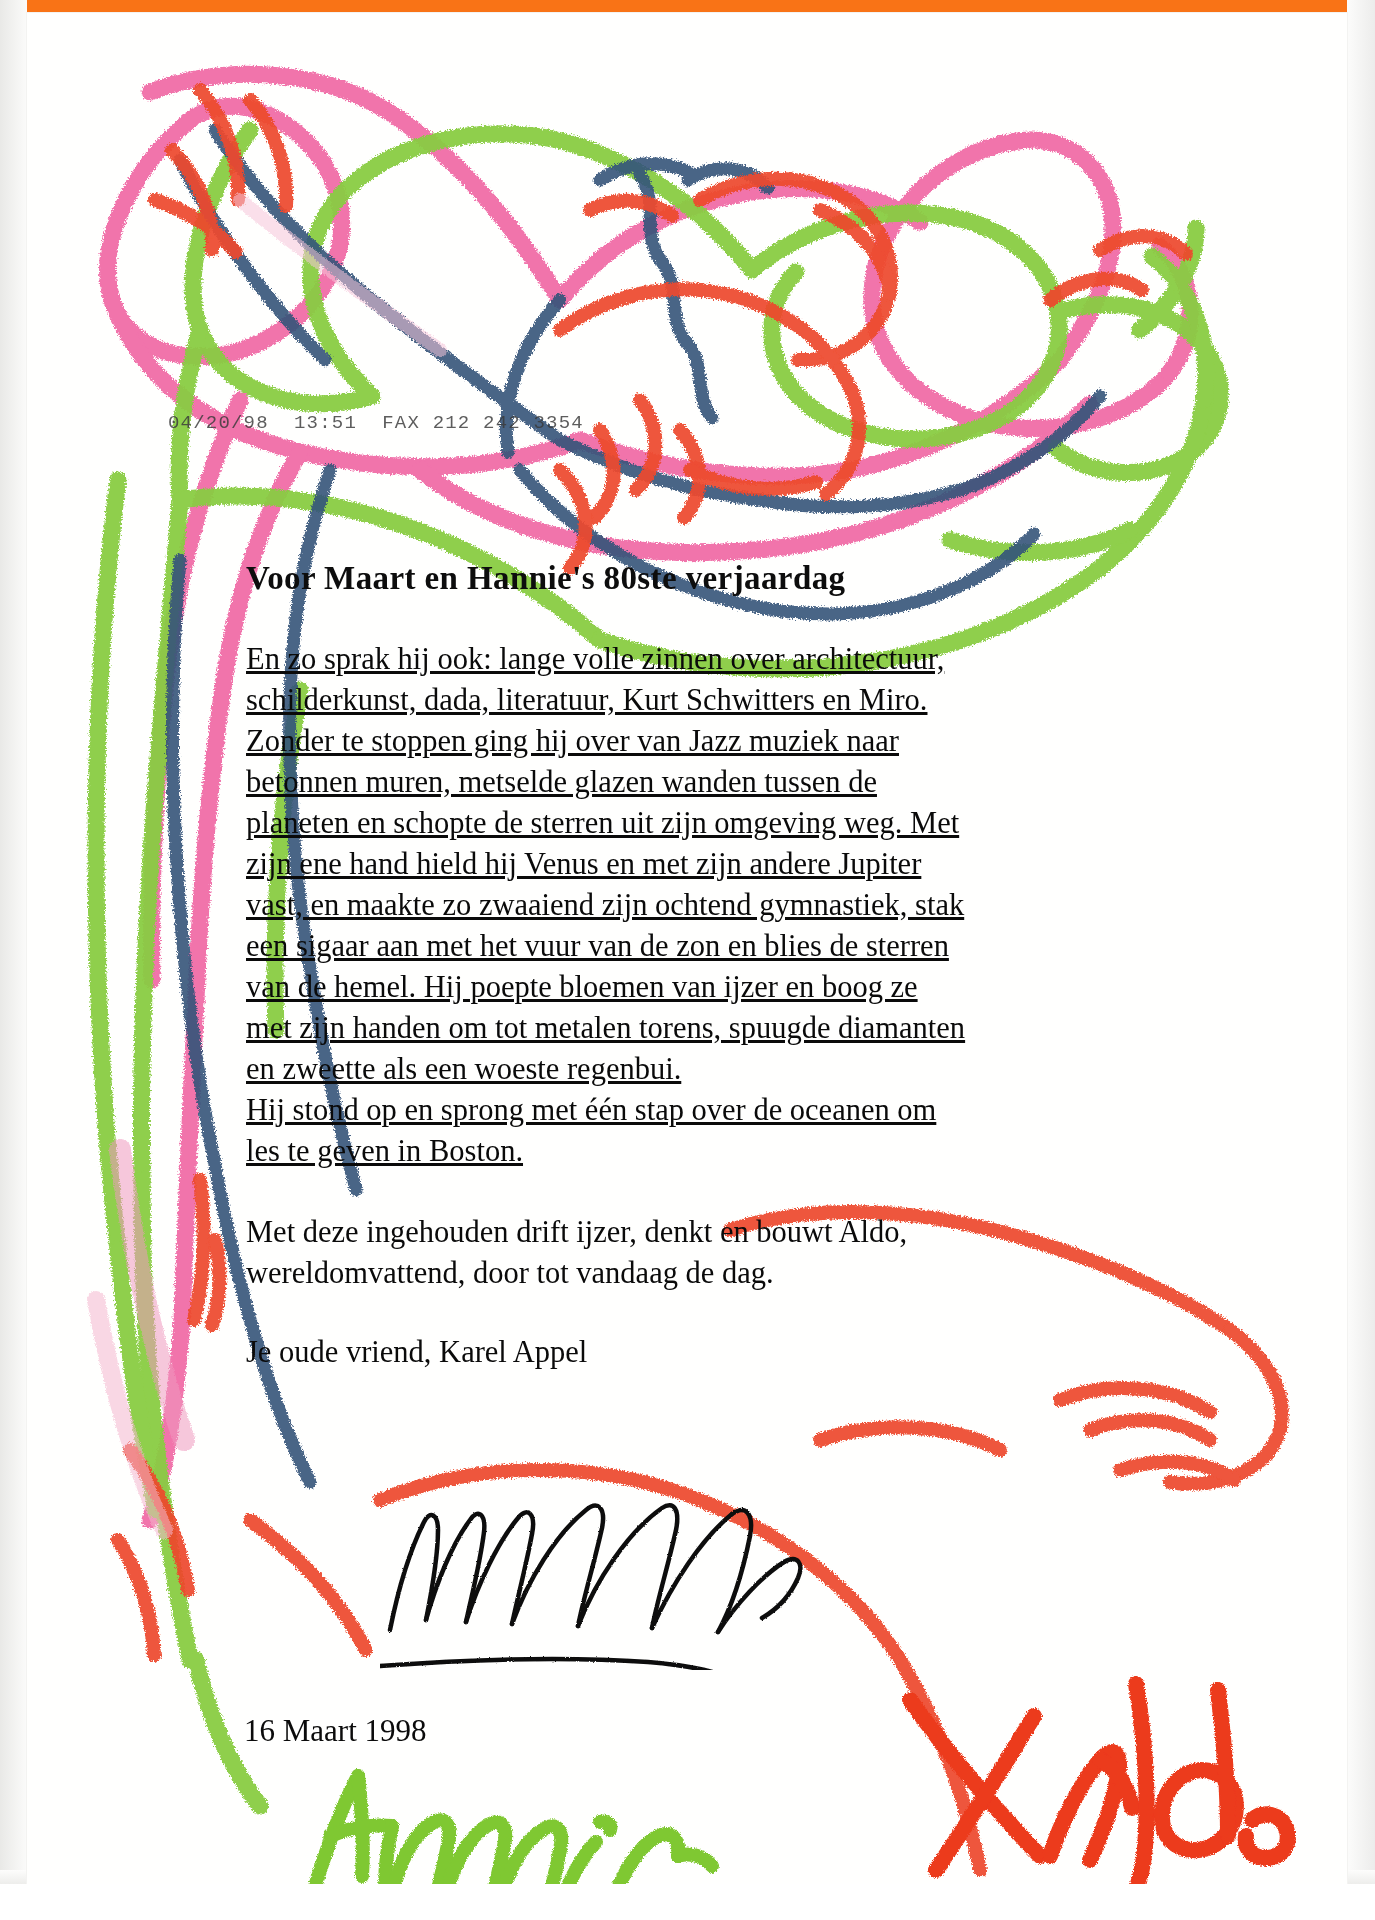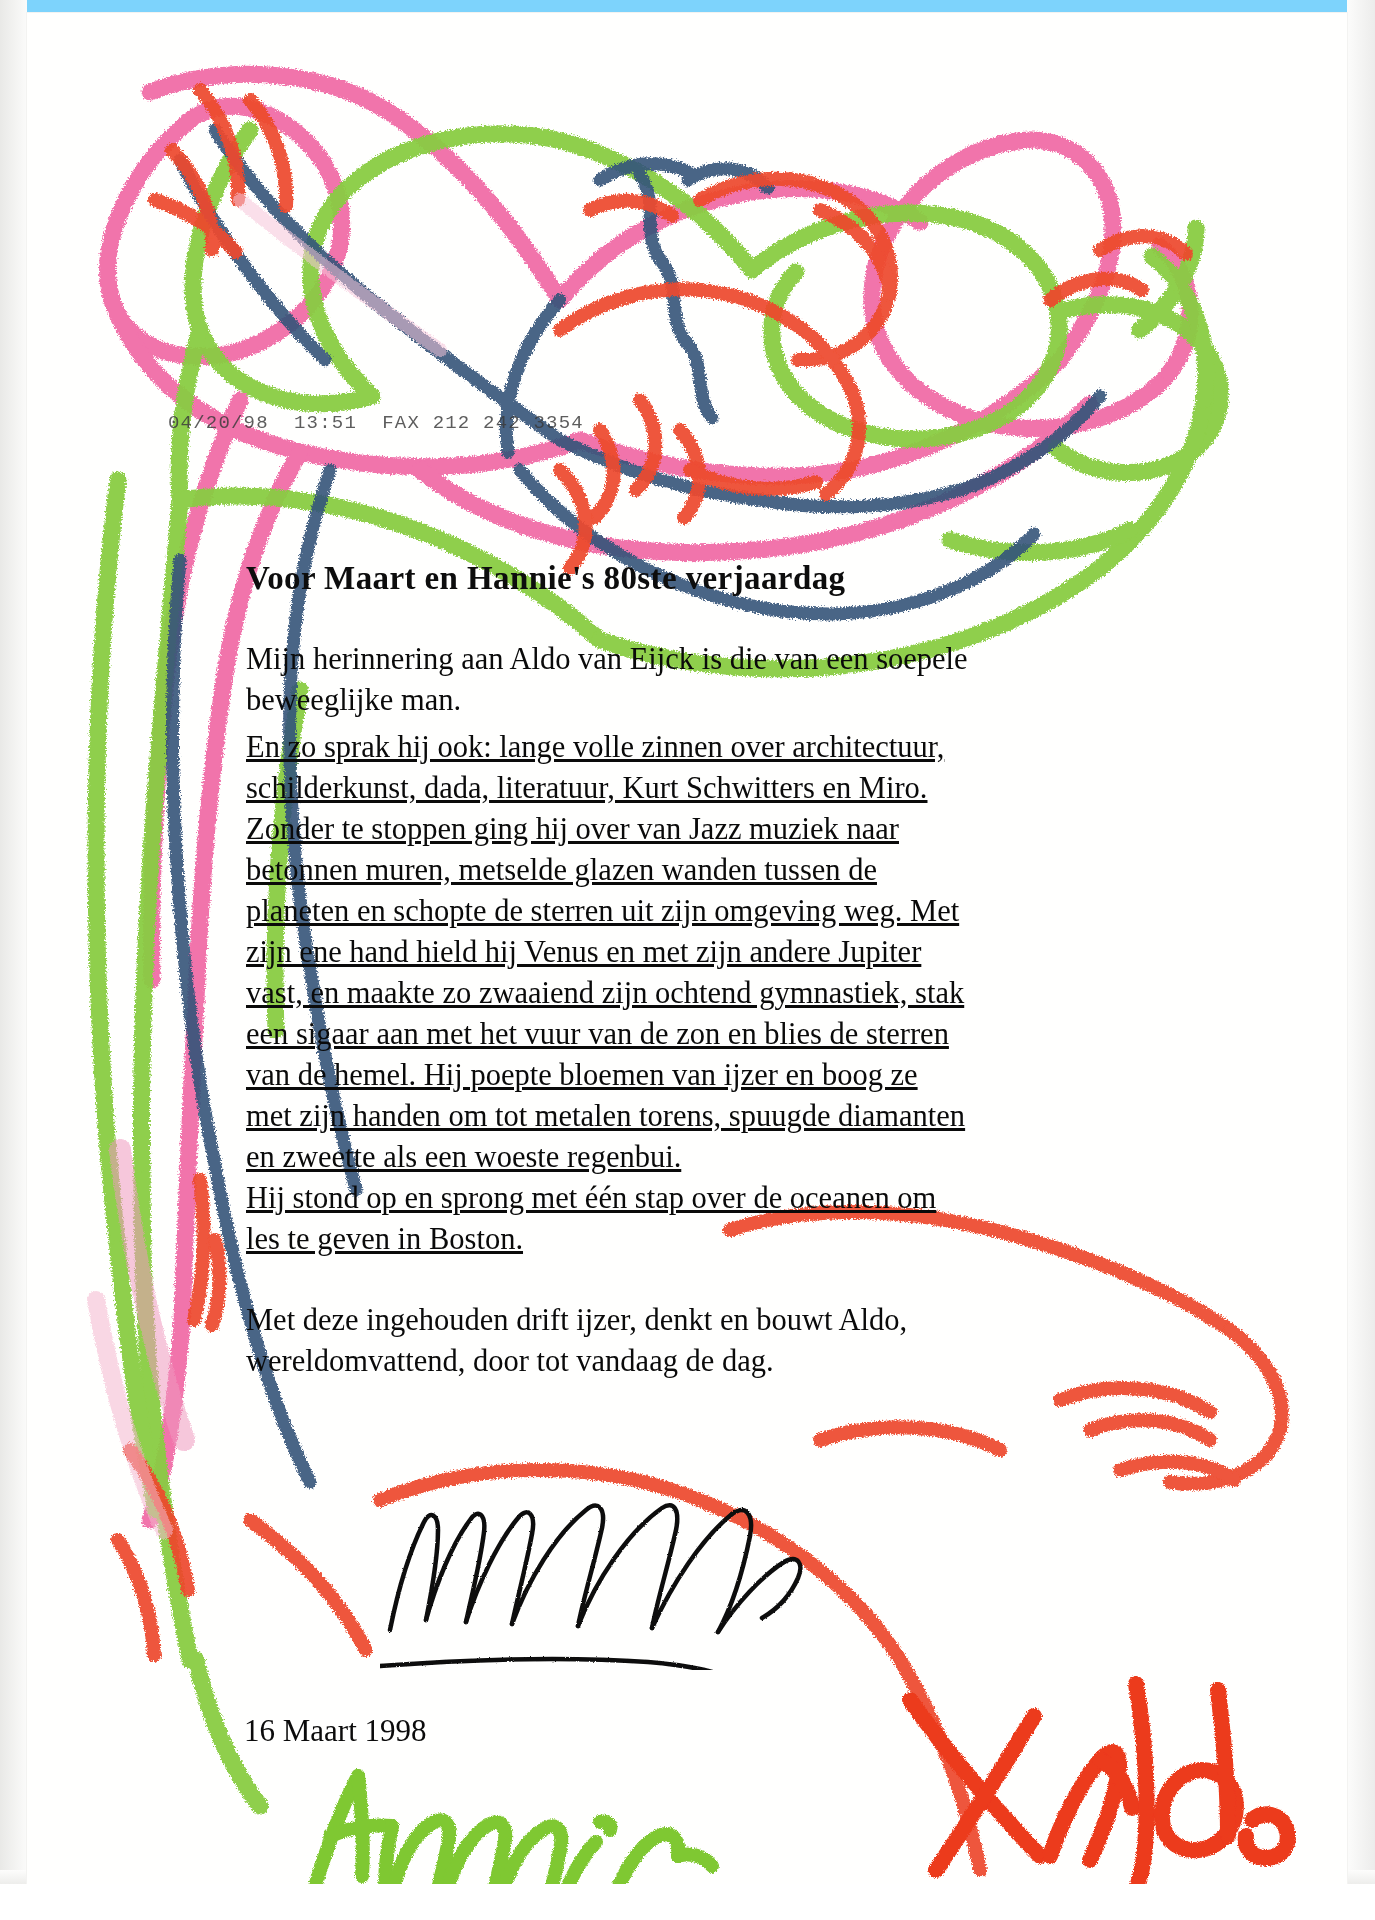--- a/index.html
+++ b/index.html
@@ -10,21 +10,21 @@
   body {
     width: 1375px;
     height: 1920px;
     overflow: hidden;
     font-family: "Liberation Serif", serif;
   }
   #page {
     position: relative;
     width: 1375px;
     height: 1884px;
-    background: #7dd3fc;
+    background: #f97316;
     overflow: hidden;
   }
   
   #paper {
     position: absolute;
     left: 26px;
     top: 12px;
     width: 1322px;
     height: 1896px;
     background: #fffffe;
@@ -251,37 +251,36 @@
       <path d="M120,1150 C134,1260 156,1360 184,1440" stroke="#f09ac0" stroke-width="22"></path>
       <path d="M96,1300 C112,1390 136,1470 164,1530" stroke="#f5b8cf" stroke-width="18"></path>
       <path d="M240,200 C300,250 370,300 440,350" stroke="#f7c6da" stroke-width="14"></path>
     </g>
   </svg>
 
   <div id="fax-header">04/20/98  13:51  FAX 212 242 3354</div>
 
   <div id="letter">
     <h1 id="letter-title">Voor Maart en Hannie's 80ste verjaardag</h1>
-    <p class="para" id="para-intro">Mijn herinnering aan Aldo van Eijck is die van een soepele
-beweeglijke man.</p>
     <p class="para" id="para-body">En zo sprak hij ook: lange volle zinnen over architectuur,
 schilderkunst, dada, literatuur, Kurt Schwitters en Miro.
 Zonder te stoppen ging hij over van Jazz muziek naar
 betonnen muren, metselde glazen wanden tussen de
 planeten en schopte de sterren uit zijn omgeving weg.  Met
 zijn ene hand hield hij Venus en met zijn andere Jupiter
 vast, en maakte zo zwaaiend zijn ochtend gymnastiek, stak
 een sigaar aan met het vuur van de zon en blies de sterren
 van de hemel.  Hij poepte bloemen van ijzer en boog ze
 met zijn handen om tot metalen torens, spuugde diamanten
 en zweette als een woeste regenbui.
 Hij stond op en sprong met één stap over de oceanen om
 les te geven in Boston.</p>
     <p class="para" id="para-closing">Met deze ingehouden drift ijzer, denkt en bouwt Aldo,
 wereldomvattend, door tot vandaag de dag.</p>
+    <p class="para" id="para-signoff">Je oude vriend,  Karel Appel</p>
   </div>
 
   <div id="date-line">16 Maart 1998</div>
 
   <svg id="signature-ink" viewBox="0 0 470 190" aria-hidden="true">
     <g fill="none" stroke="#101010" stroke-width="4.5" stroke-linecap="round" filter="url(#inkf)">
       <path d="M10,150 C18,110 30,70 44,42 C50,30 58,34 58,50 C58,78 52,110 46,140"></path>
       <path d="M46,140 C56,104 72,64 90,40 C98,28 106,34 104,52 C100,84 92,114 86,142"></path>
       <path d="M86,142 C98,104 118,62 138,38 C148,26 156,34 152,54 C146,86 138,116 132,144"></path>
       <path d="M132,144 C148,100 176,54 206,30 C218,20 226,28 222,48 C214,84 204,116 198,146"></path>

